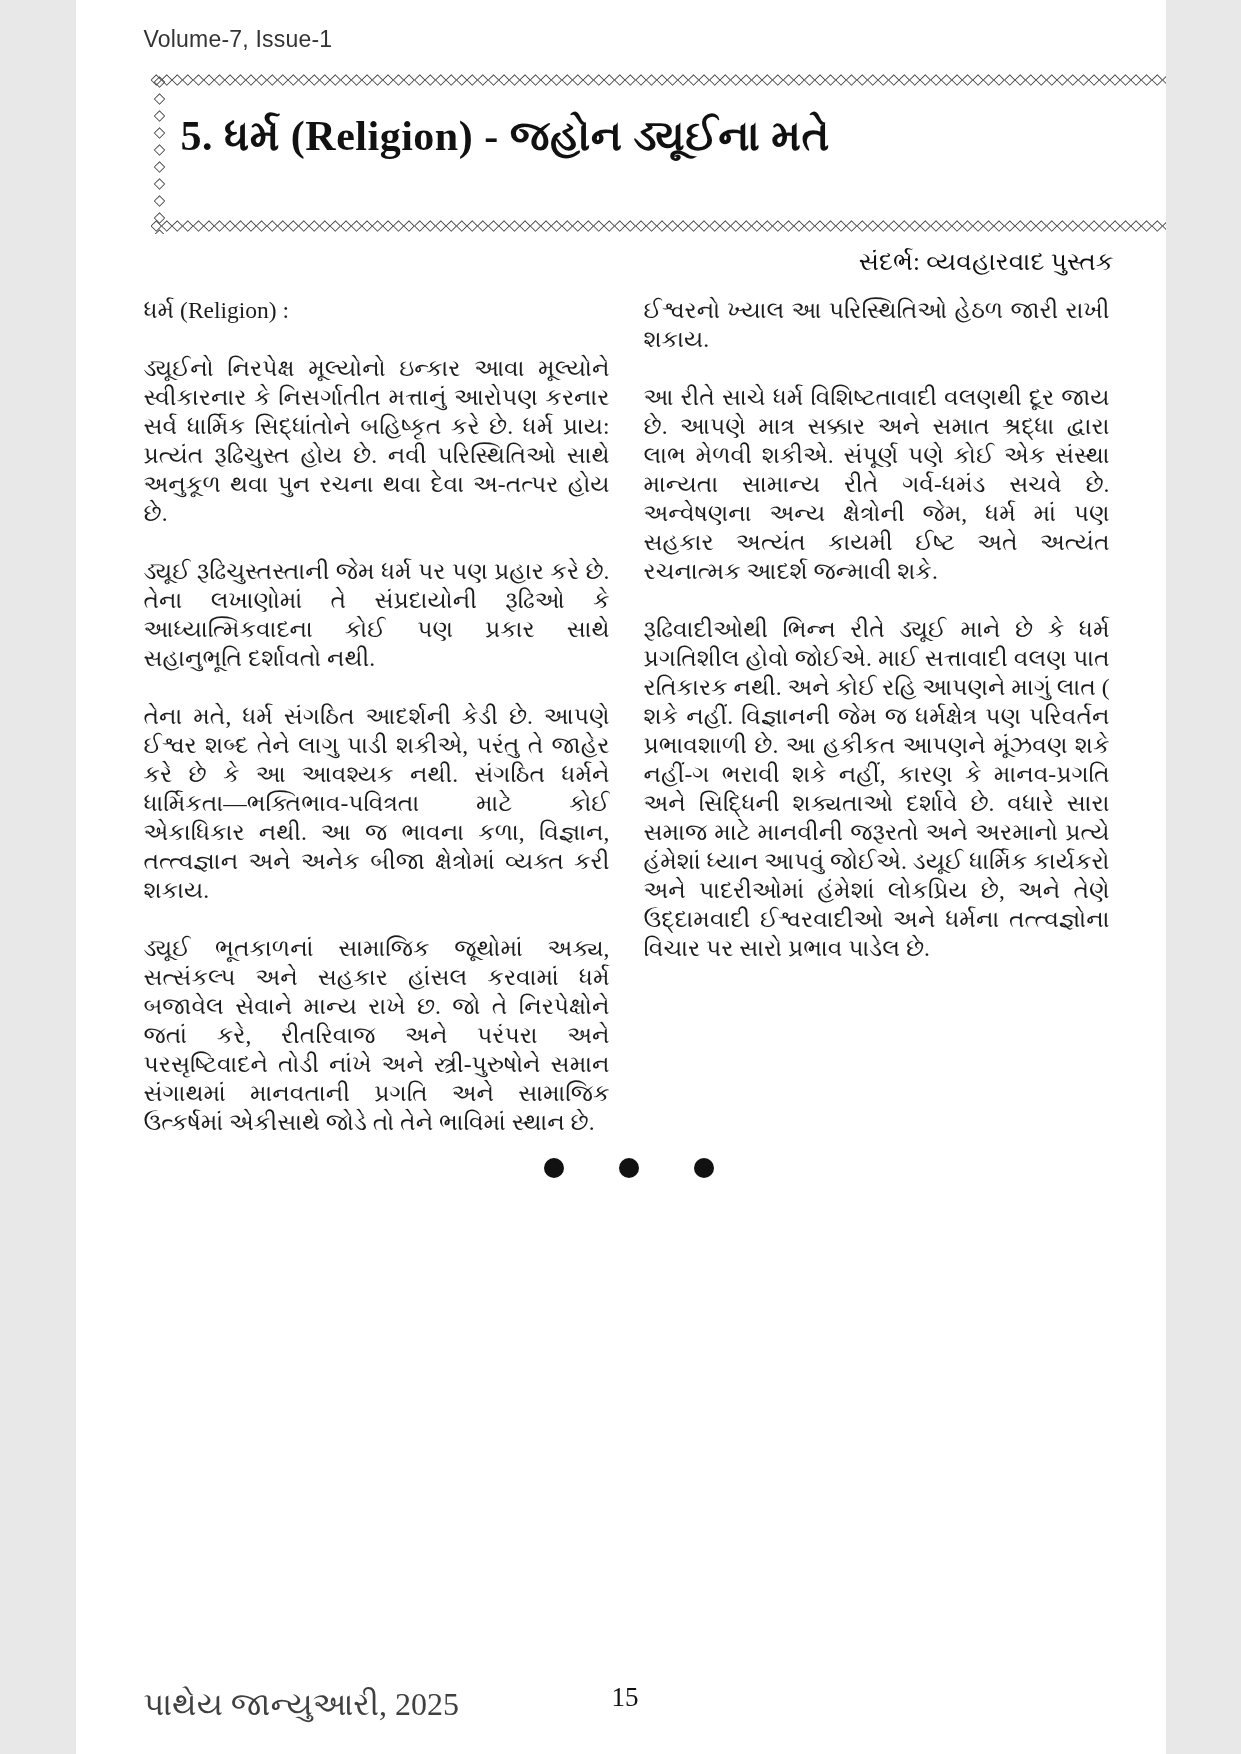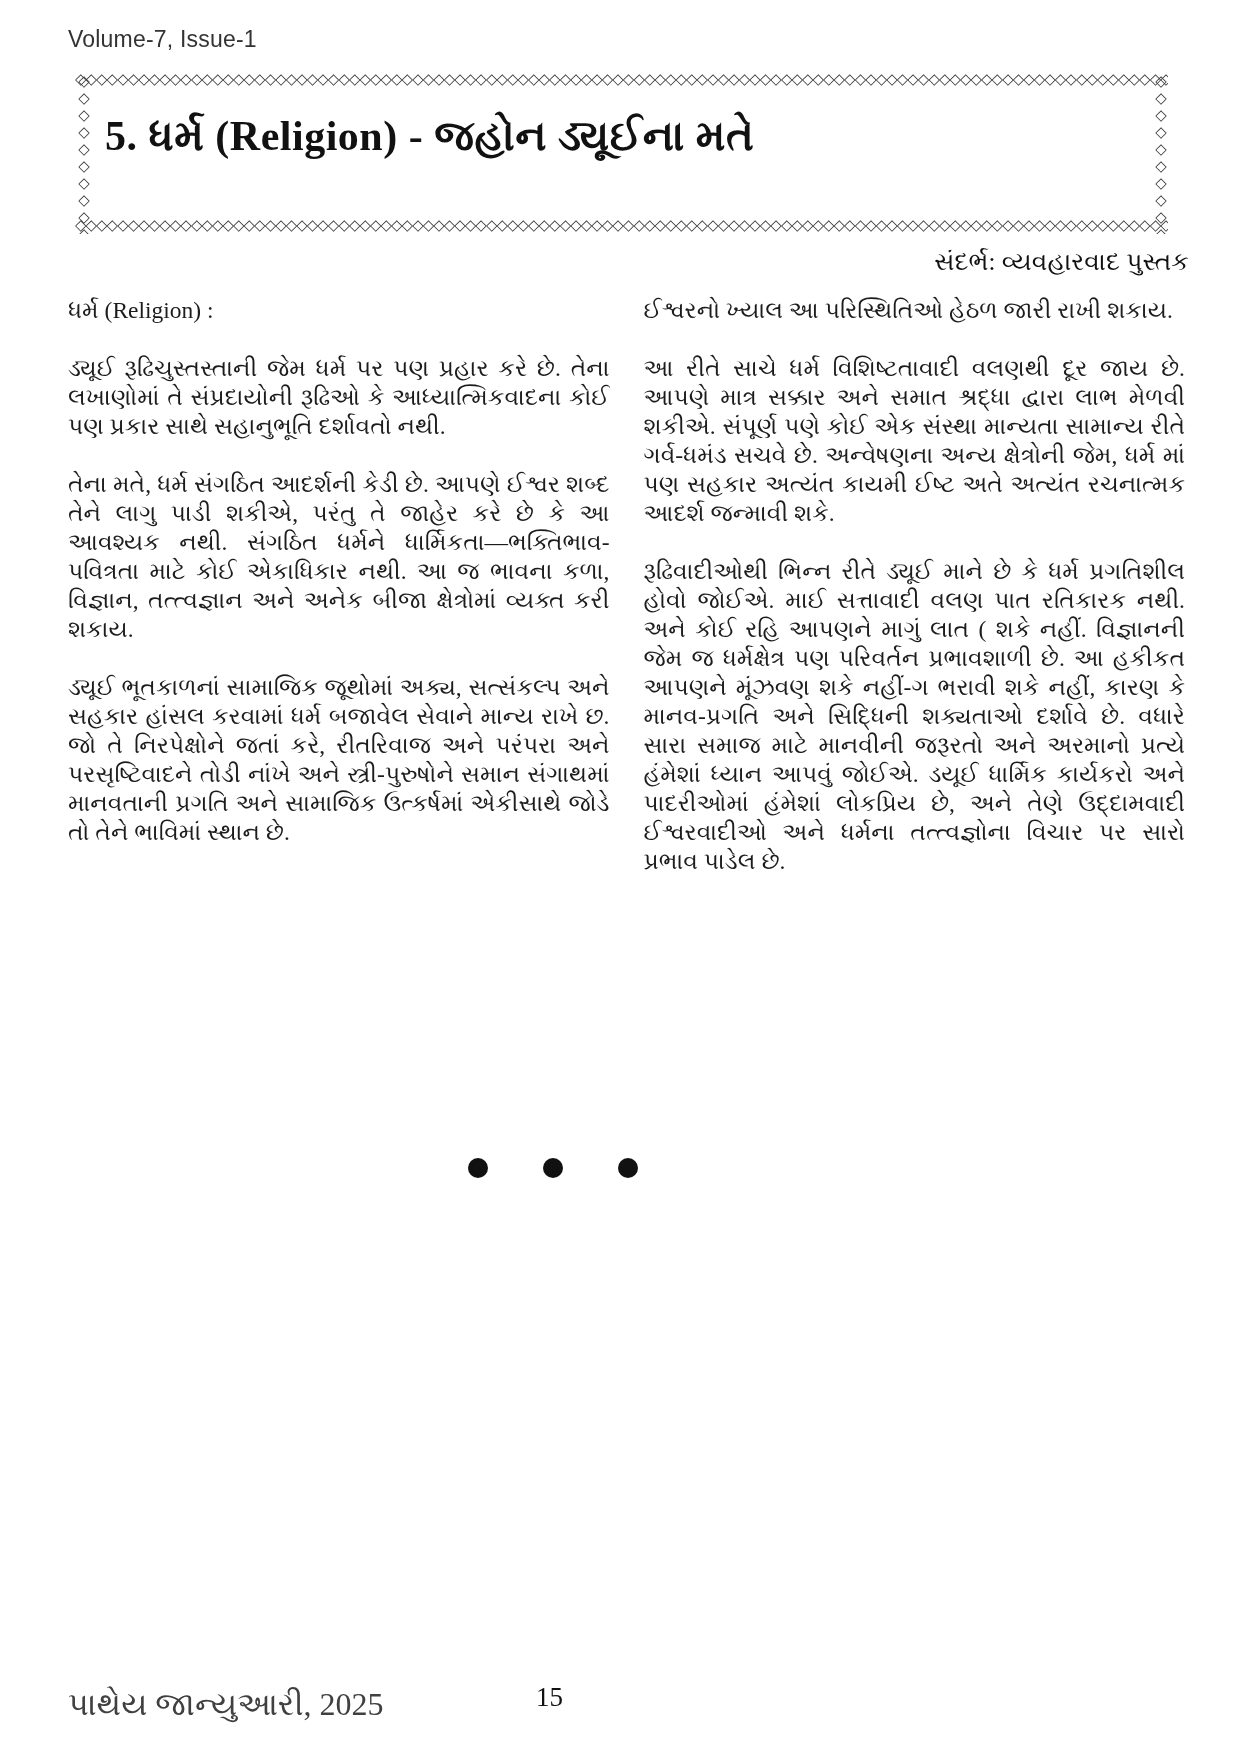--- a/index.html
+++ b/index.html
@@ -1,18 +1,18 @@
 <!DOCTYPE html>
 <html lang="gu"><head>
 <meta charset="utf-8">
 <style>
   html,body{margin:0;padding:0;background:#e8e8e8;}
   .page{
     position:relative;
-    width:1241px;height:1754px;
+    width:1090px;height:1754px;
     margin:0 auto;
     background:#ffffff;
     font-family:"Liberation Serif","DejaVu Serif",serif;
     color:#1c1c1c;
     overflow:hidden;
   }
   .vol-header{
     position:absolute;left:68px;top:26px;
     font-family:"Liberation Sans","DejaVu Sans",sans-serif;
     font-size:23px;color:#333;letter-spacing:0.2px;
@@ -89,20 +89,21 @@
     <div class="chain left">◇◇◇◇◇◇◇◇◇◇◇◇◇◇</div>
     <div class="chain right">◇◇◇◇◇◇◇◇◇◇◇◇◇◇</div>
     <div class="box-title">5. ધર્મ (Religion) - જહોન ડ્યૂઈના મતે</div>
   </div>
 
   <div class="reference">સંદર્ભ: વ્યવહારવાદ પુસ્તક</div>
 
   <div class="columns">
     <div class="col">
       <p class="lead">ધર્મ (Religion) :</p>
+      <p>ડ્યૂઈનો નિરપેક્ષ મૂલ્યોનો ઇન્કાર આવા મૂલ્યોને સ્વીકારનાર કે નિસર્ગાતીત મત્તાનું આરોપણ કરનાર સર્વ ધાર્મિક સિદ્ધાંતોને બહિષ્કૃત કરે છે. ધર્મ પ્રાય: પ્રત્યંત રૂઢિચુસ્ત હોય છે. નવી પરિસ્થિતિઓ સાથે અનુકૂળ થવા પુન રચના થવા દેવા અ-તત્પર હોય છે.</p>
       <p>ડ્યૂઈ રૂઢિચુસ્તસ્તાની જેમ ધર્મ પર પણ પ્રહાર કરે છે. તેના લખાણોમાં તે સંપ્રદાયોની રૂઢિઓ કે આધ્યાત્મિકવાદના કોઈ પણ પ્રકાર સાથે સહાનુભૂતિ દર્શાવતો નથી.</p>
       <p>તેના મતે, ધર્મ સંગઠિત આદર્શની કેડી છે. આપણે ઈશ્વર શબ્દ તેને લાગુ પાડી શકીએ, પરંતુ તે જાહેર કરે છે કે આ આવશ્યક નથી. સંગઠિત ધર્મને ધાર્મિકતા—ભક્તિભાવ-પવિત્રતા માટે કોઈ એકાધિકાર નથી. આ જ ભાવના કળા, વિજ્ઞાન, તત્ત્વજ્ઞાન અને અનેક બીજા ક્ષેત્રોમાં વ્યક્ત કરી શકાય.</p>
       <p>ડ્યૂઈ ભૂતકાળનાં સામાજિક જૂથોમાં અક્ય, સત્સંકલ્પ અને સહકાર હાંસલ કરવામાં ધર્મ બજાવેલ સેવાને માન્ય રાખે છ. જો તે નિરપેક્ષોને જતાં કરે, રીતરિવાજ અને પરંપરા અને પરસૃષ્ટિવાદને તોડી નાંખે અને સ્ત્રી-પુરુષોને સમાન સંગાથમાં માનવતાની પ્રગતિ અને સામાજિક ઉત્કર્ષમાં એકીસાથે જોડે તો તેને ભાવિમાં સ્થાન છે.</p>
     </div>
     <div class="col">
       <p>ઈશ્વરનો ખ્યાલ આ પરિસ્થિતિઓ હેઠળ જારી રાખી શકાય.</p>
       <p>આ રીતે સાચે ધર્મ વિશિષ્ટતાવાદી વલણથી દૂર જાય છે. આપણે માત્ર સક્કાર અને સમાત શ્રદ્ધા દ્વારા લાભ મેળવી શકીએ. સંપૂર્ણ પણે કોઈ એક સંસ્થા માન્યતા સામાન્ય રીતે ગર્વ-ધમંડ સચવે છે. અન્વેષણના અન્ય ક્ષેત્રોની જેમ, ધર્મ માં પણ સહકાર અત્યંત કાયમી ઈષ્ટ અતે અત્યંત રચનાત્મક આદર્શ જન્માવી શકે.</p>
       <p>રૂઢિવાદીઓથી ભિન્ન રીતે ડ્યૂઈ માને છે કે ધર્મ પ્રગતિશીલ હોવો જોઈએ. માઈ સત્તાવાદી વલણ પાત રતિકારક નથી. અને કોઈ રહિ આપણને માગું લાત ( શકે નહીં. વિજ્ઞાનની જેમ જ ધર્મક્ષેત્ર પણ પરિવર્તન પ્રભાવશાળી છે. આ હકીકત આપણને મૂંઝવણ શકે નહીં-ગ ભરાવી શકે નહીં, કારણ કે માનવ-પ્રગતિ અને સિદ્ધિની શક્યતાઓ દર્શાવે છે. વધારે સારા સમાજ માટે માનવીની જરૂરતો અને અરમાનો પ્રત્યે હંમેશાં ધ્યાન આપવું જોઈએ. ડયૂઈ ધાર્મિક કાર્યકરો અને પાદરીઓમાં હંમેશાં લોકપ્રિય છે, અને તેણે ઉદ્દામવાદી ઈશ્વરવાદીઓ અને ધર્મના તત્ત્વજ્ઞોના વિચાર પર સારો પ્રભાવ પાડેલ છે.</p>
     </div>
   </div>

